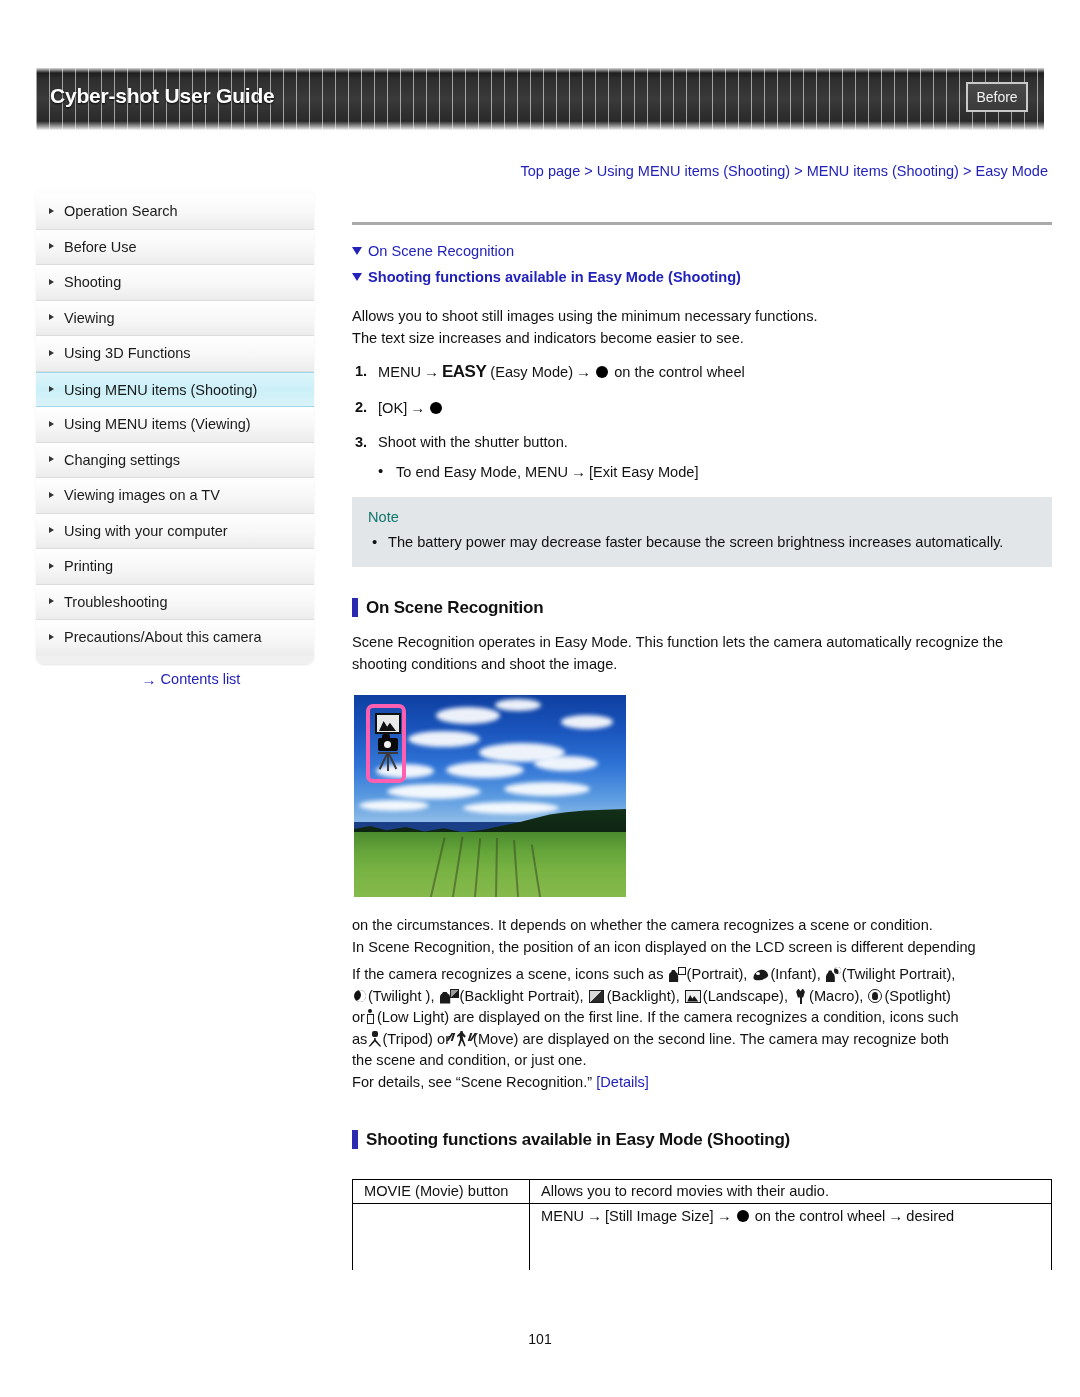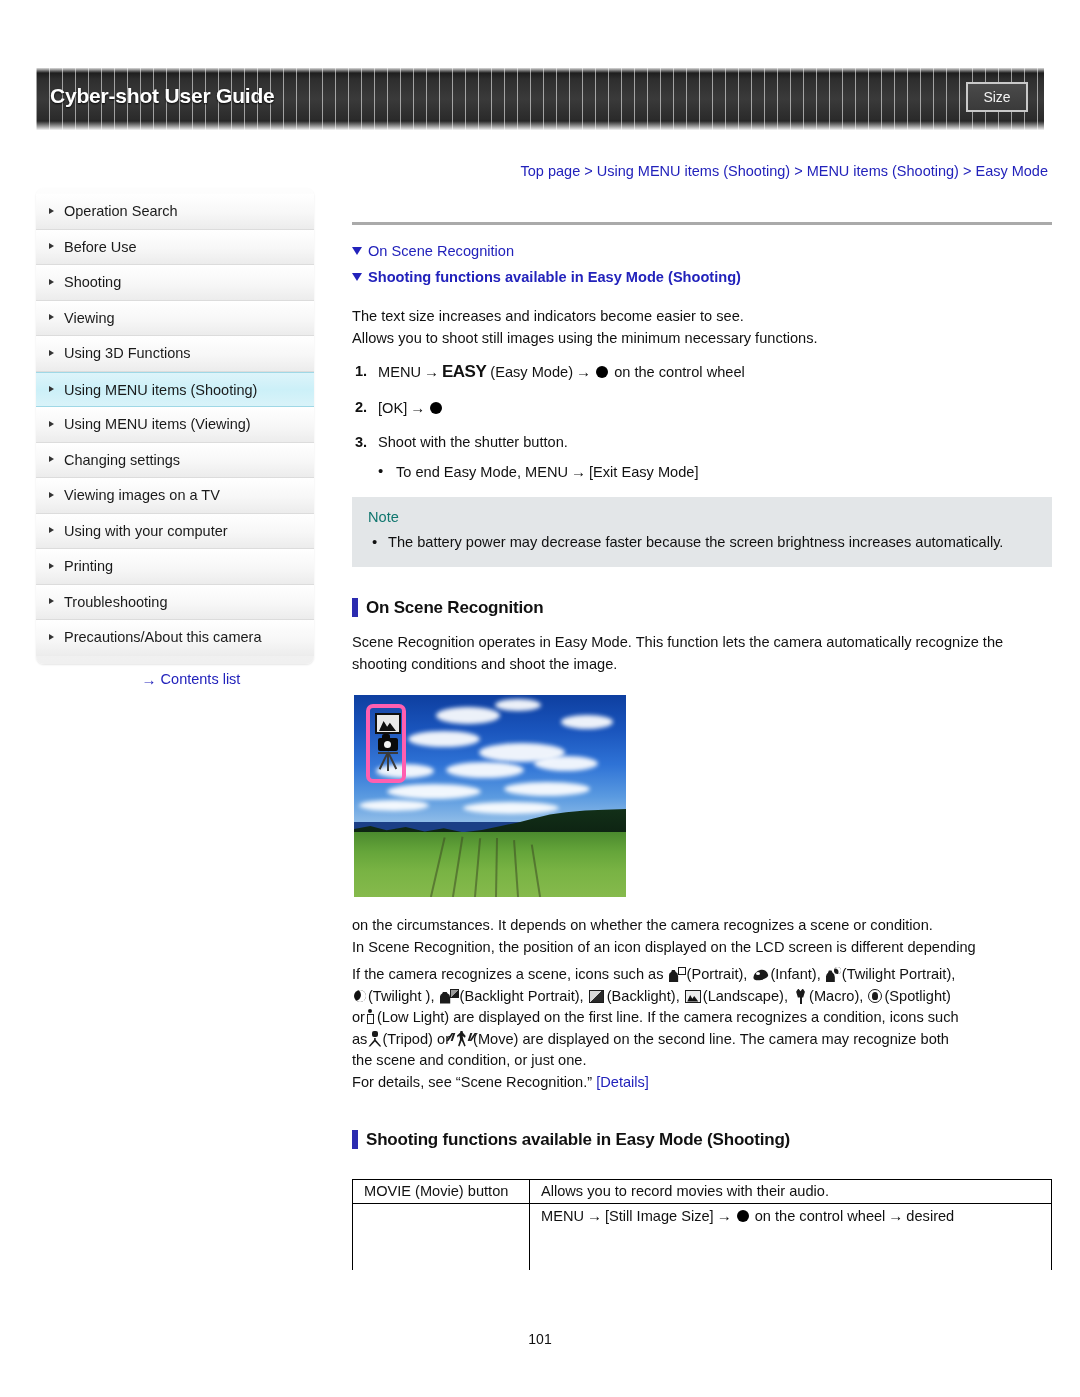--- a/index.html
+++ b/index.html
@@ -527,21 +527,21 @@
     position: absolute;
     left: 0; top: 1322px; width: 1080px; height: 75px;
     background: #ffffff;
   }
 </style>
 </head>
 <body>
 
 <div class="header">
   <div class="header-title">Cyber-shot User Guide</div>
-  <div class="print-button">Size</div>
+  <div class="print-button">Before</div>
 </div>
 
 <div class="breadcrumb">Top page &gt; Using MENU items (Shooting) &gt; MENU items (Shooting) &gt; Easy Mode</div>
 
 <div class="sidebar">
   <div class="nav-item">
     <span class="tri"></span>
     <span>Operation Search</span>
   </div>
   <div class="nav-item">
@@ -603,22 +603,22 @@
   <div class="title-rule"></div>
 
   <div class="jump-link">
     <span class="dtri"></span><span>On Scene Recognition</span>
   </div>
   <div class="jump-link second">
     <span class="dtri"></span><span>Shooting functions available in Easy Mode (Shooting)</span>
   </div>
 
   <div class="intro">
+    <div class="para">Allows you to shoot still images using the minimum necessary functions.</div>
     <div class="para">The text size increases and indicators become easier to see.</div>
-    <div class="para">Allows you to shoot still images using the minimum necessary functions.</div>
   </div>
 
   <ol class="steps">
     <li>
       <span class="num">1.</span>
       <span>MENU</span><span class="arrw">→</span><span class="easy-logo">EASY</span>&nbsp;<span>(Easy Mode)</span><span class="arrw">→</span><span class="dot"></span>&nbsp;<span>on the control wheel</span>
     </li>
     <li>
       <span class="num">2.</span>
       <span>[OK]</span><span class="arrw">→</span><span class="dot"></span>

